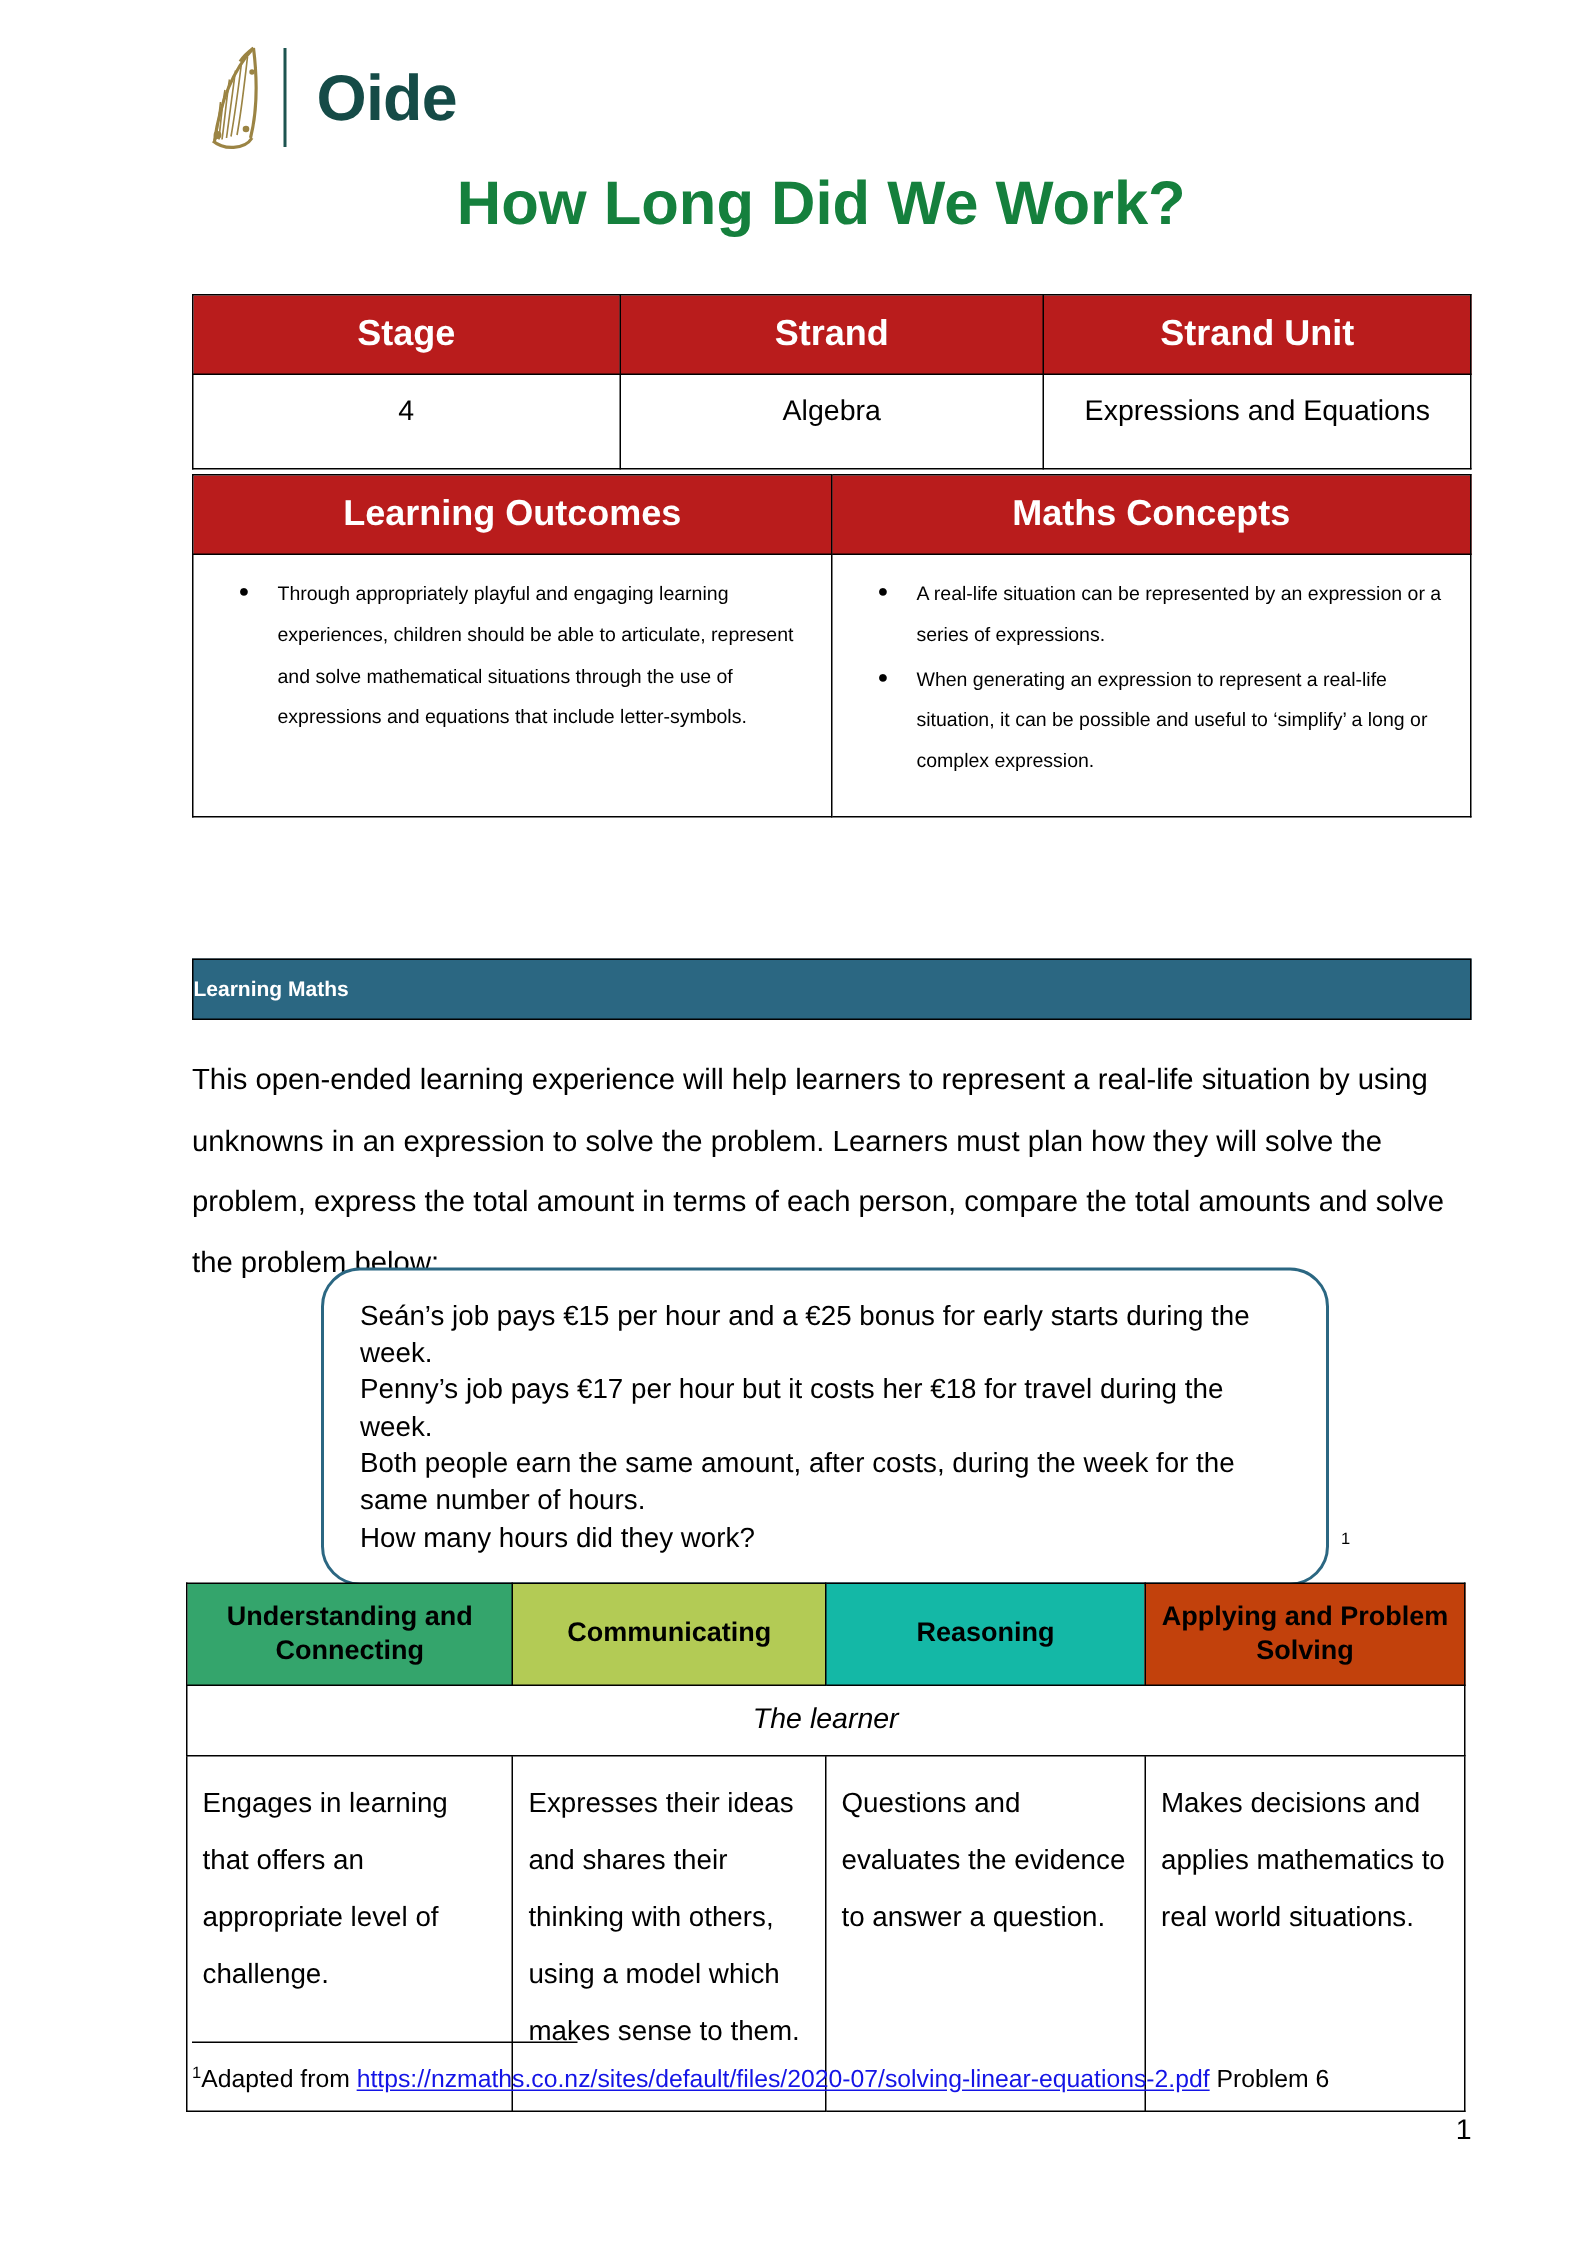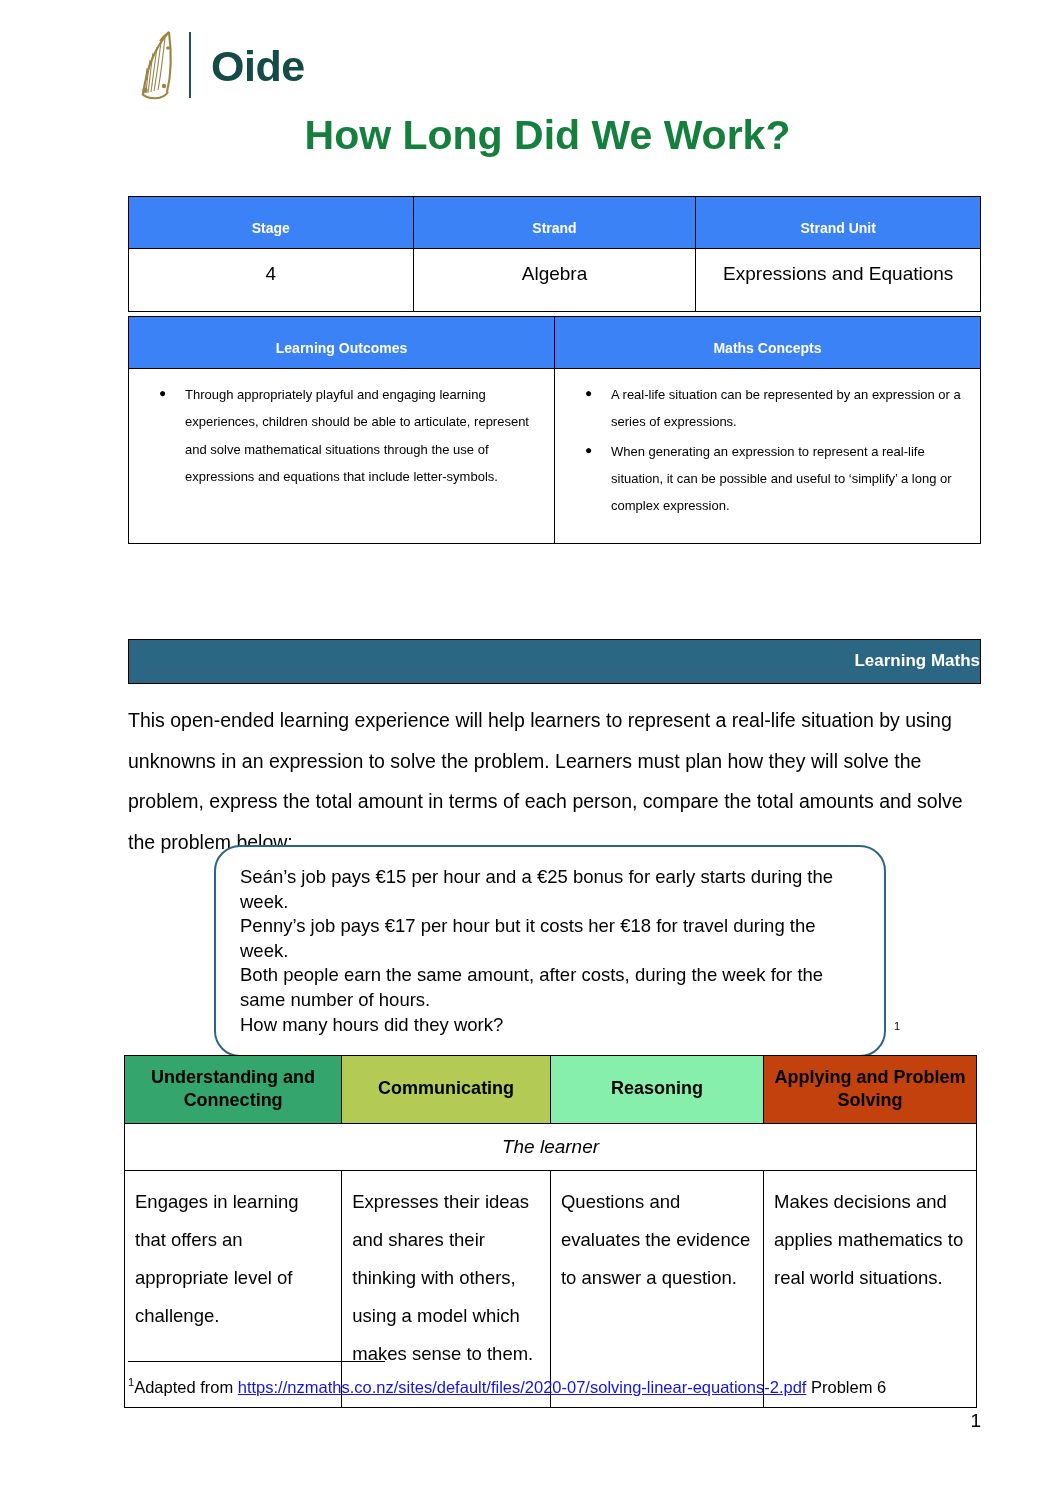--- a/index.html
+++ b/index.html
@@ -71,26 +71,26 @@
   
   table.doc-table {
     border-collapse: collapse;
     table-layout: fixed;
   }
   table.doc-table td, table.doc-table th {
     border: 1.6px solid #000000;
     vertical-align: top;
   }
   .teal-head {
-    background: #3b82f6;
+    background: #b91c1c;
     color: #ffffff;
     font-weight: bold;
     text-align: center;
-    font-size: 14px;
-    padding: 23px 6px 12px 6px;
+    font-size: 24px;
+    padding: 12px 6px 12px 6px;
     vertical-align: middle;
   }
 
   
   .table1 {
     position: absolute;
     left: 100px;
     top: 196px;
     width: 853px;
   }
@@ -136,22 +136,22 @@
   .banner {
     position: absolute;
     left: 100px;
     top: 639px;
     width: 853px;
     box-sizing: border-box;
     background: #2b6782;
     border: 1.6px solid #000000;
     color: #ffffff;
     font-weight: bold;
-    font-size: 17px;
-    text-align: right;
+    font-size: 14px;
+    text-align: left;
     padding: 11px 0 12px 0;
   }
 
   
   .body-para {
     position: absolute;
     left: 100px;
     top: 700px;
     width: 856px;
     font-size: 19.5px;
@@ -347,21 +347,21 @@
     <colgroup>
         <col style="width:25.5%">
         <col style="width:24.5%">
         <col style="width:25%">
         <col style="width:25%">
       </colgroup>
     <tbody>
         <tr>
       <th class="comp-head" style="background:#34a56c">Understanding and Connecting</th>
       <th class="comp-head" style="background:#b3cb55">Communicating</th>
-      <th class="comp-head" style="background:#86efac">Reasoning</th>
+      <th class="comp-head" style="background:#14b8a6">Reasoning</th>
       <th class="comp-head" style="background:#c2410c">Applying and Problem Solving</th>
     </tr>
     <tr>
       <td class="learner-row" colspan="4">The learner</td>
     </tr>
     <tr>
       <td class="comp-cell">Engages in learning that offers an appropriate level of challenge.</td>
       <td class="comp-cell">Expresses their ideas and shares their thinking with others, using a model which makes sense to them.</td>
       <td class="comp-cell">Questions and evaluates the evidence to answer a question.</td>
       <td class="comp-cell">Makes decisions and applies mathematics to real world situations.</td>

